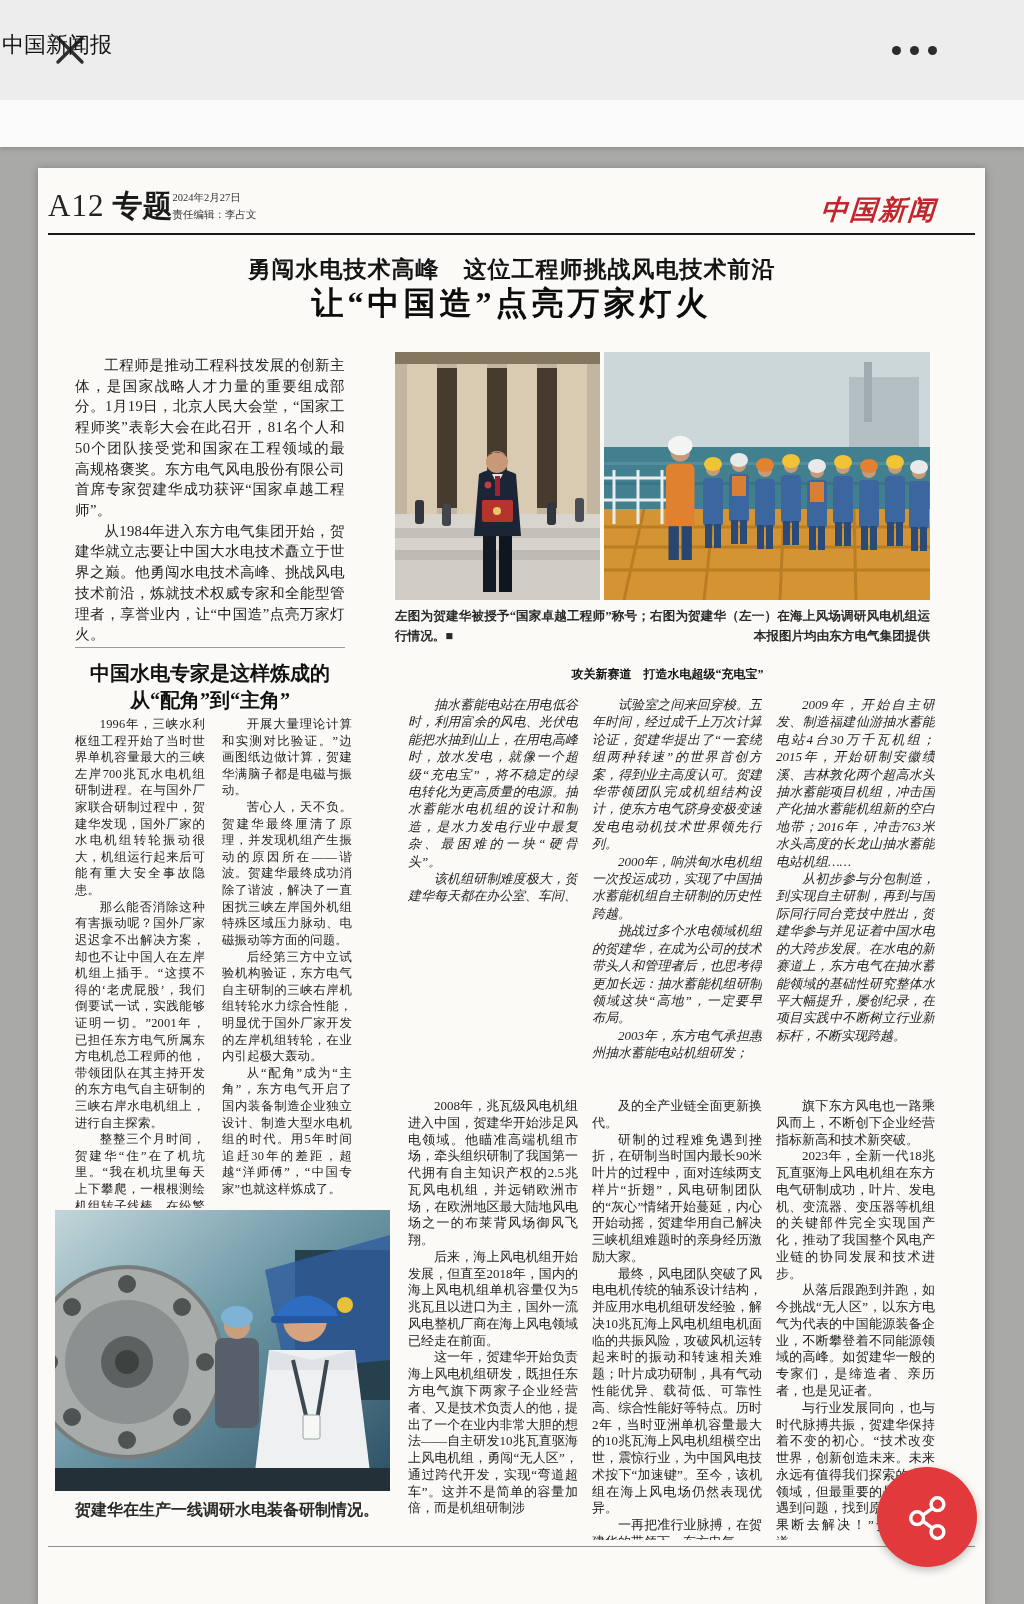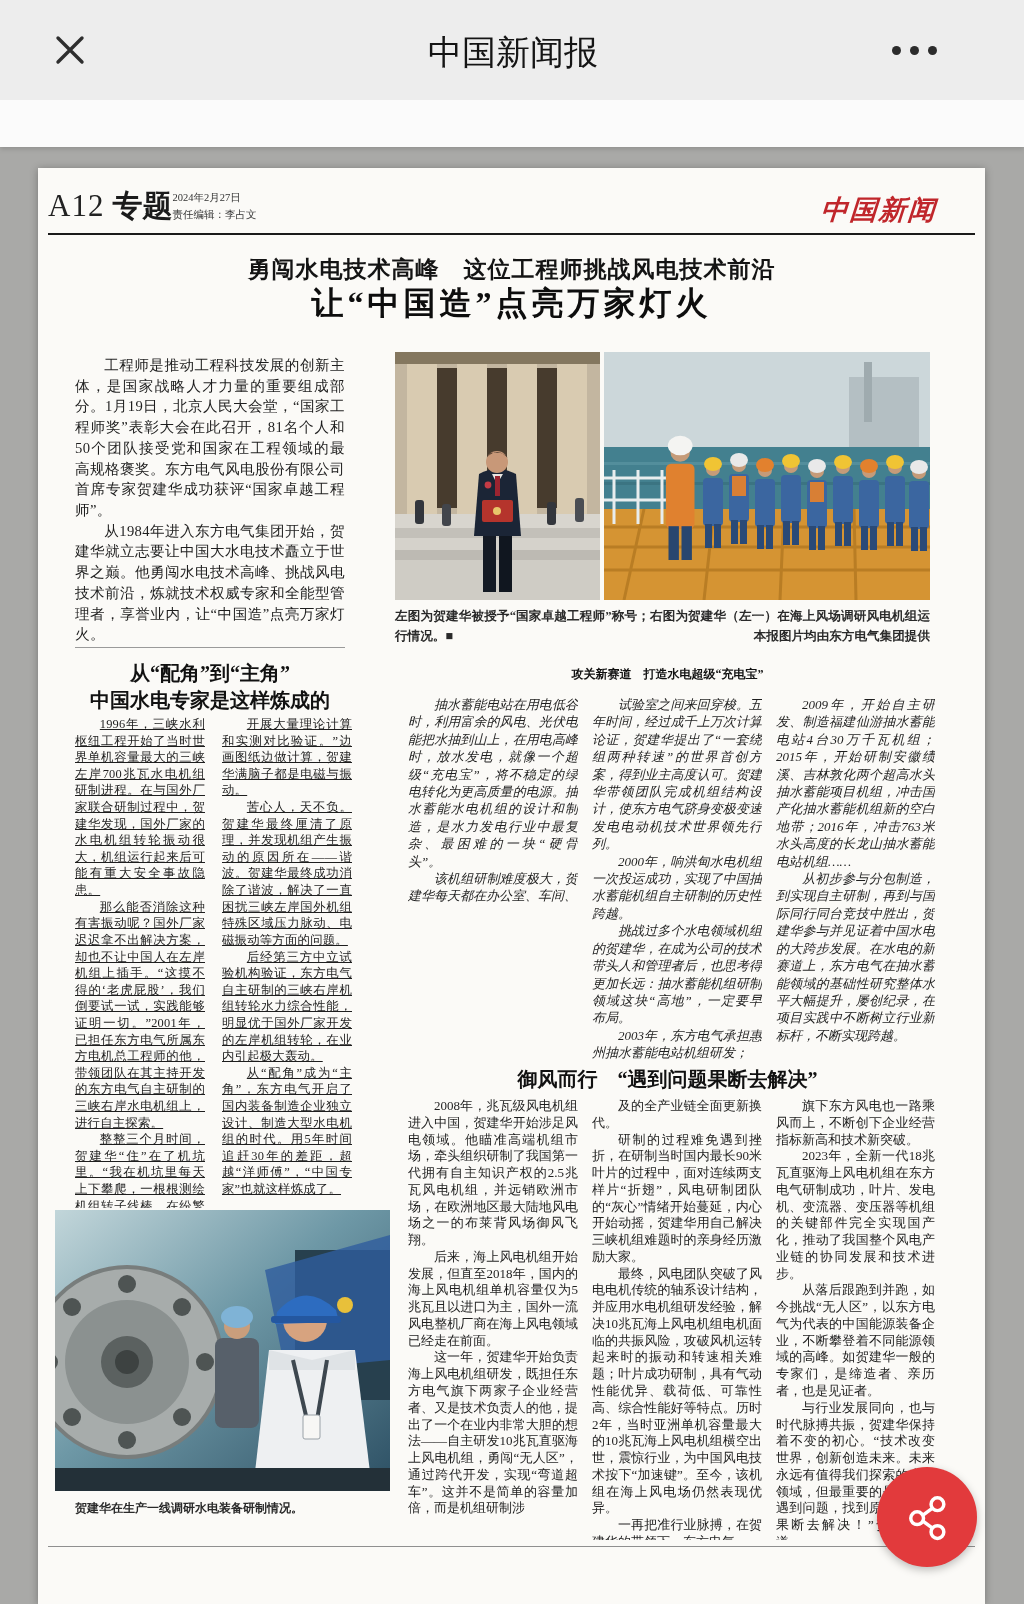--- a/index.html
+++ b/index.html
@@ -1,21 +1,21 @@
 <!DOCTYPE html>
 <html><head>
 <meta charset="utf-8">
 <style>
   * { margin:0; padding:0; box-sizing:border-box; }
   html,body { width:1024px; height:1604px; overflow:hidden; }
   body { background:#a9a9a7; font-family:"Liberation Serif","DejaVu Serif",serif; color:#1b1b1b; position:relative; }
 
   
   .topbar { position:absolute; left:0; top:0; width:1024px; height:100px; background:#ededed; z-index:30; }
-  .topbar-title { position:absolute; left:2px; right:0; top:30px; text-align:center; font-family:"Liberation Sans","DejaVu Sans",sans-serif; font-size:34px; font-weight:500; color:#151515; }
+  .topbar-title { position:absolute; left:2px; right:0; top:30px; text-align:left; font-family:"Liberation Sans","DejaVu Sans",sans-serif; font-size:22px; font-weight:500; color:#151515; }
   .close-btn { position:absolute; left:52px; top:32px; width:36px; height:36px; cursor:pointer; }
   .more-btn { position:absolute; right:72px; top:40px; width:60px; height:20px; cursor:pointer; display:flex; gap:9px; align-items:center; }
   .more-btn .dot { width:9px; height:9px; border-radius:50%; background:#2c2c2c; }
   .white-strip { position:absolute; left:0; top:100px; width:1024px; height:47px; background:#fbfbfb; box-shadow:0 2px 5px rgba(0,0,0,.15); z-index:20; }
 
   
   .page { position:absolute; left:38px; top:168px; width:947px; height:1436px; background:#fbfaf7; box-shadow:0 1px 8px rgba(0,0,0,.3); z-index:10; }
   .abs { position:absolute; }
 
   .page-no { font-size:31px; font-weight:400; letter-spacing:1px; color:#222; }
@@ -32,29 +32,29 @@
   .intro-rule { left:37px; top:479px; width:270px; border-top:1px solid #9a9a9a; }
 
   .photo { overflow:hidden; background:#888; }
   .photo1 { left:357px; top:184px; width:205px; height:248px; }
   .photo2 { left:566px; top:184px; width:326px; height:248px; }
   .photo3 { left:17px; top:1042px; width:335px; height:281px; }
   .photo svg { display:block; }
 
   .top-caption { left:357px; top:438px; width:535px; font-size:12.6px; line-height:1.62; font-weight:600; color:#2a2a2a; text-align:justify; }
   .top-caption .credit { position:absolute; right:0; bottom:0; font-weight:600; }
-  .bottom-caption { left:37px; top:1332px; width:315px; font-size:12px; font-weight:600; color:#2a2a2a; }
+  .bottom-caption { left:37px; top:1332px; width:315px; font-size:16px; font-weight:600; color:#2a2a2a; }
 
   .s-heading { text-align:center; font-weight:800; color:#111; }
   .s1-heading { left:37px; top:492px; width:270px; font-size:20px; line-height:1.35; }
   .s2-heading { left:362px; top:498px; width:535px; font-size:12px; }
   .s3-heading { left:362px; top:898px; width:535px; font-size:20px; }
 
   .col { overflow:hidden; text-align:justify; color:#1e1e1e; }
-  .s1-col { top:548px; width:130px; height:492px; font-size:12.4px; line-height:1.34; letter-spacing:.2px;text-decoration:underline; }
+  .s1-col { top:548px; width:130px; height:492px; font-size:12.4px; line-height:1.34; letter-spacing:.2px; }
   .s1-col-1 { left:37px; } .s1-col-2 { left:184px; }
   .s2-col { top:528px; height:364px; font-size:13px; line-height:1.34;font-style:italic; }
   .s3-col { top:930px; height:442px; font-size:13px; line-height:1.29; }
   .col-a { left:370px; width:170px; } .col-b { left:554px; width:170px; } .col-c { left:738px; width:159px; }
 
   .page-bottom-rule { left:10px; right:10px; top:1378px; border-top:1px solid #8f8f8f; }
 
   .share-btn { left:839px; top:1299px; width:100px; height:100px; border-radius:50%; background:#e23a3c; box-shadow:0 3px 8px rgba(0,0,0,.25); cursor:pointer; display:flex; align-items:center; justify-content:center; }
 </style>
 </head>
@@ -179,22 +179,22 @@
         <ellipse cx="14" cy="12" rx="9.5" ry="7.5" fill="#f4f4f2"></ellipse>
       </g>
     </svg>
   </div>
   <div class="abs top-caption" style="position:absolute;">
     <span>左图为贺建华被授予“国家卓越工程师”称号；右图为贺建华（左一）在海上风场调研风电机组运行情况。■</span>
     <span class="credit">本报图片均由东方电气集团提供</span>
   </div>
 
   <div class="abs s-heading s1-heading">
+    <div>中国水电专家是这样炼成的</div>
     <div>从“配角”到“主角”</div>
-    <div>中国水电专家是这样炼成的</div>
   </div>
   <div class="abs col s1-col s1-col-1">
       <p>1996年，三峡水利枢纽工程开始了当时世界单机容量最大的三峡左岸700兆瓦水电机组研制进程。在与国外厂家联合研制过程中，贺建华发现，国外厂家的水电机组转轮振动很大，机组运行起来后可能有重大安全事故隐患。</p>
       <p>那么能否消除这种有害振动呢？国外厂家迟迟拿不出解决方案，却也不让中国人在左岸机组上插手。“这摸不得的‘老虎屁股’，我们倒要试一试，实践能够证明一切。”2001年，已担任东方电气所属东方电机总工程师的他，带领团队在其主持开发的东方电气自主研制的三峡右岸水电机组上，进行自主探索。</p>
       <p>整整三个月时间，贺建华“住”在了机坑里。“我在机坑里每天上下攀爬，一根根测绘机组转子线棒，在纷繁复杂的结构设备里</p>
     </div>
   <div class="abs col s1-col s1-col-2">
       <p>开展大量理论计算和实测对比验证。”边画图纸边做计算，贺建华满脑子都是电磁与振动。</p>
       <p>苦心人，天不负。贺建华最终厘清了原理，并发现机组产生振动的原因所在——谐波。贺建华最终成功消除了谐波，解决了一直困扰三峡左岸国外机组特殊区域压力脉动、电磁振动等方面的问题。</p>
       <p>后经第三方中立试验机构验证，东方电气自主研制的三峡右岸机组转轮水力综合性能，明显优于国外厂家开发的左岸机组转轮，在业内引起极大轰动。</p>
@@ -210,21 +210,20 @@
       <p>试验室之间来回穿梭。五年时间，经过成千上万次计算论证，贺建华提出了“一套绕组两种转速”的世界首创方案，得到业主高度认可。贺建华带领团队完成机组结构设计，使东方电气跻身变极变速发电电动机技术世界领先行列。</p>
       <p>2000年，响洪甸水电机组一次投运成功，实现了中国抽水蓄能机组自主研制的历史性跨越。</p>
       <p>挑战过多个水电领域机组的贺建华，在成为公司的技术带头人和管理者后，也思考得更加长远：抽水蓄能机组研制领域这块“高地”，一定要早布局。</p>
       <p>2003年，东方电气承担惠州抽水蓄能电站机组研发；</p>
     </div>
   <div class="abs col s2-col col-c">
       <p>2009年，开始自主研发、制造福建仙游抽水蓄能电站4台30万千瓦机组；2015年，开始研制安徽绩溪、吉林敦化两个超高水头抽水蓄能项目机组，冲击国产化抽水蓄能机组新的空白地带；2016年，冲击763米水头高度的长龙山抽水蓄能电站机组……</p>
       <p>从初步参与分包制造，到实现自主研制，再到与国际同行同台竞技中胜出，贺建华参与并见证着中国水电的大跨步发展。在水电的新赛道上，东方电气在抽水蓄能领域的基础性研究整体水平大幅提升，屡创纪录，在项目实践中不断树立行业新标杆，不断实现跨越。</p>
     </div>
 
-  <div class="abs s-heading s3-heading">御风而行　“遇到问题果断去解决”</div>
   <div class="abs col s3-col col-a">
       <p>2008年，兆瓦级风电机组进入中国，贺建华开始涉足风电领域。他瞄准高端机组市场，牵头组织研制了我国第一代拥有自主知识产权的2.5兆瓦风电机组，并远销欧洲市场，在欧洲地区最大陆地风电场之一的布莱背风场御风飞翔。</p>
       <p>后来，海上风电机组开始发展，但直至2018年，国内的海上风电机组单机容量仅为5兆瓦且以进口为主，国外一流风电整机厂商在海上风电领域已经走在前面。</p>
       <p>这一年，贺建华开始负责海上风电机组研发，既担任东方电气旗下两家子企业经营者、又是技术负责人的他，提出了一个在业内非常大胆的想法——自主研发10兆瓦直驱海上风电机组，勇闯“无人区”，通过跨代开发，实现“弯道超车”。这并不是简单的容量加倍，而是机组研制涉</p>
     </div>
   <div class="abs col s3-col col-b">
       <p>及的全产业链全面更新换代。</p>
       <p>研制的过程难免遇到挫折，在研制当时国内最长90米叶片的过程中，面对连续两支样片“折翅”，风电研制团队的“灰心”情绪开始蔓延，内心开始动摇，贺建华用自己解决三峡机组难题时的亲身经历激励大家。</p>
       <p>最终，风电团队突破了风电电机传统的轴系设计结构，并应用水电机组研发经验，解决10兆瓦海上风电机组电机面临的共振风险，攻破风机运转起来时的振动和转速相关难题；叶片成功研制，具有气动性能优异、载荷低、可靠性高、综合性能好等特点。历时2年，当时亚洲单机容量最大的10兆瓦海上风电机组横空出世，震惊行业，为中国风电技术按下“加速键”。至今，该机组在海上风电场仍然表现优异。</p>
       <p>一再把准行业脉搏，在贺建华的带领下，东方电气</p>

